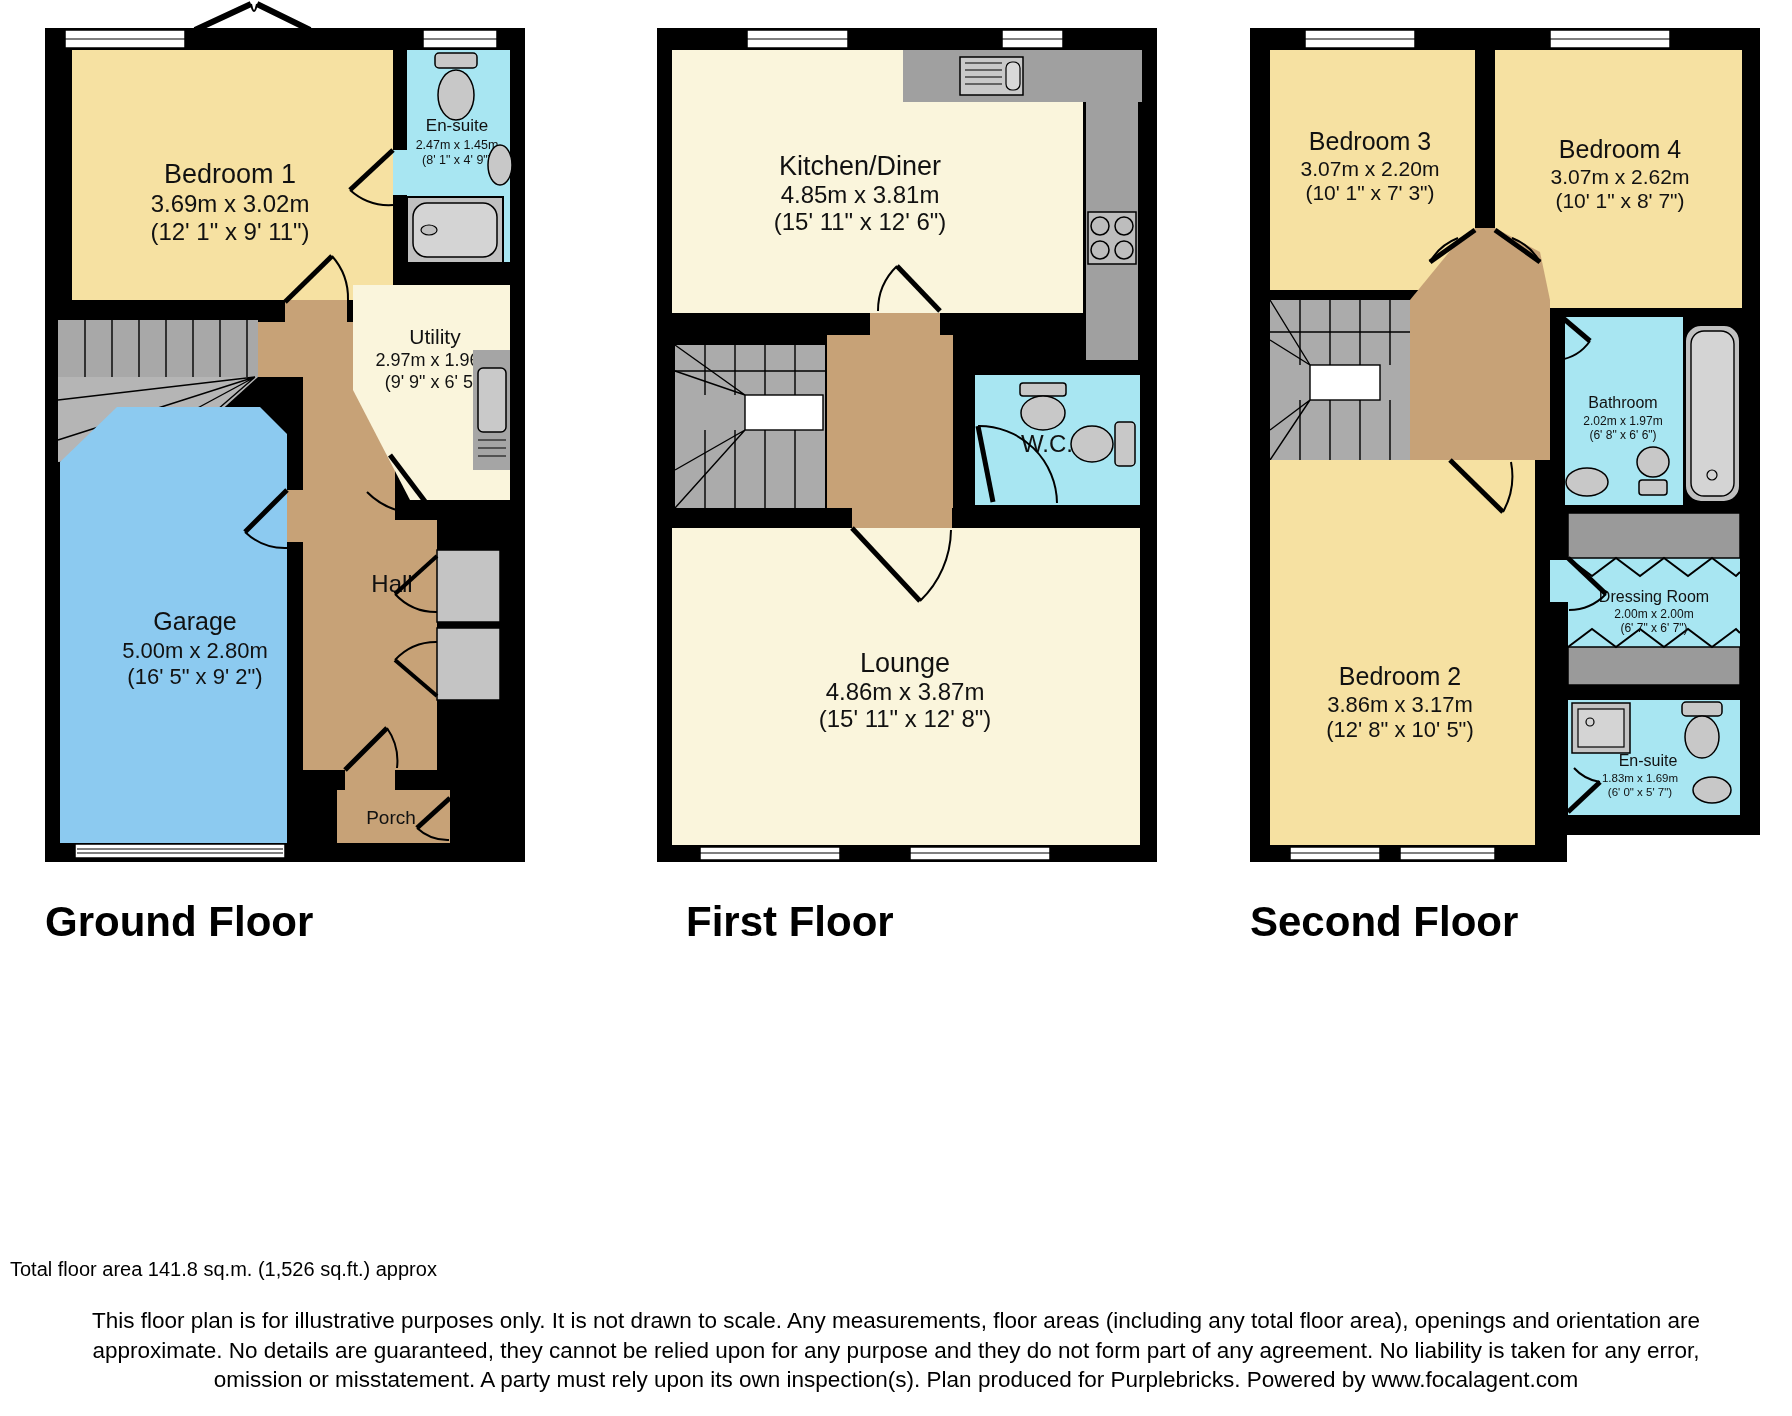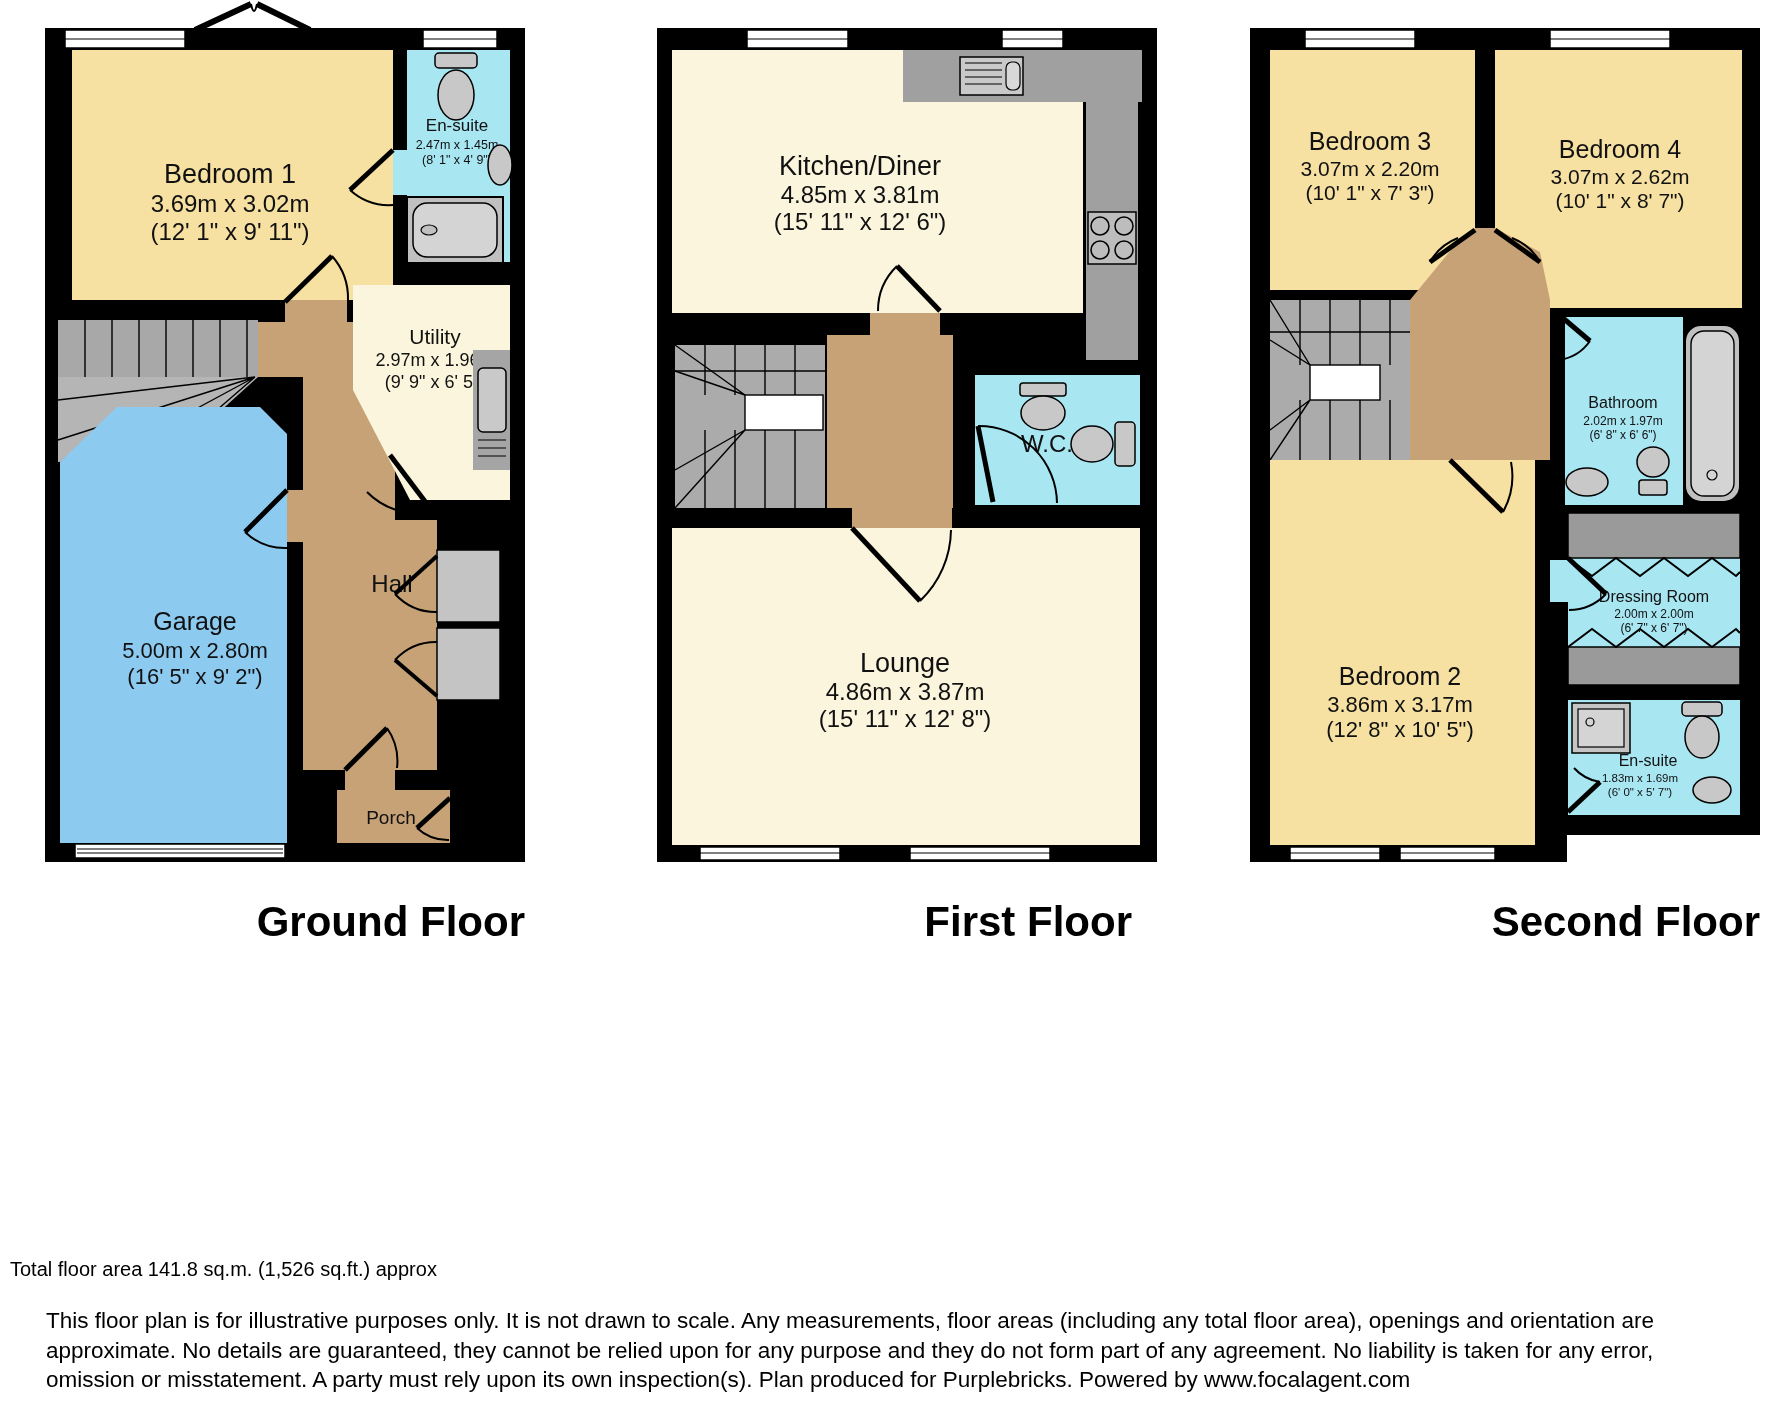--- a/index.html
+++ b/index.html
@@ -1,23 +1,23 @@
 <!DOCTYPE html>
 <html><head>
 <meta charset="utf-8">
 <style>
   html,body{margin:0;padding:0;background:#ffffff;}
   #canvas{position:relative;width:1792px;height:1416px;background:#ffffff;overflow:hidden;
           font-family:"Liberation Sans", sans-serif;}
   .plan{position:absolute;top:0;}
-  .floor-title{position:absolute;top:898px;text-align:right;font-size:42px;font-weight:bold;color:#000;}
+  .floor-title{position:absolute;top:898px;text-align:left;font-size:42px;font-weight:bold;color:#000;}
   .room-name{fill:#111;}
   .room-dim{fill:#111;}
   #total-area{position:absolute;left:10px;top:1258px;font-size:20px;color:#000;}
-  #disclaimer{position:absolute;left:46px;top:1306px;width:1700px;text-align:left;
+  #disclaimer{position:absolute;left:46px;top:1306px;width:1700px;text-align:center;
               font-size:22.5px;line-height:1.32;color:#000;}
   svg text{text-anchor:middle;}
 </style>
 </head>
 <body>
 <div id="canvas">
 
 <svg class="plan" style="left:45px" width="480" height="870" viewBox="0 0 480 870">
 
   <rect x="0" y="28" width="480" height="834" fill="#000"></rect>
@@ -315,19 +315,19 @@
     <text x="398" y="766" font-size="16" class="room-name">En-suite</text>
     <text x="390" y="782" font-size="11.5" class="room-dim">1.83m x 1.69m</text>
     <text x="390" y="796" font-size="11.5" class="room-dim">(6' 0" x 5' 7")</text>
     <ellipse cx="462" cy="790" rx="19" ry="13" fill="#C8C8C8" stroke="#000" stroke-width="1.5"></ellipse>
     <path d="M318,812 L350,782" stroke="#000" stroke-width="5"></path>
     <path d="M350,782 A44,44 0 0 1 324,768" stroke="#000" stroke-width="2" fill="none"></path>
   </g>
 </svg>
 
 <div class="floor-title" style="left:45px;width:480px">Ground Floor</div>
-<div class="floor-title" style="left:632px;width:500px">First Floor</div>
+<div class="floor-title" style="left:686px;width:500px">First Floor</div>
 <div class="floor-title" style="left:1250px;width:510px">Second Floor</div>
 
 <div id="total-area">Total floor area 141.8 sq.m. (1,526 sq.ft.) approx</div>
 <div id="disclaimer">This floor plan is for illustrative purposes only. It is not drawn to scale. Any measurements, floor areas (including any total floor area), openings and orientation are approximate. No details are guaranteed, they cannot be relied upon for any purpose and they do not form part of any agreement. No liability is taken for any error, omission or misstatement. A party must rely upon its own inspection(s). Plan produced for Purplebricks. Powered by www.focalagent.com</div>
 
 </div>
 
 </body></html>

